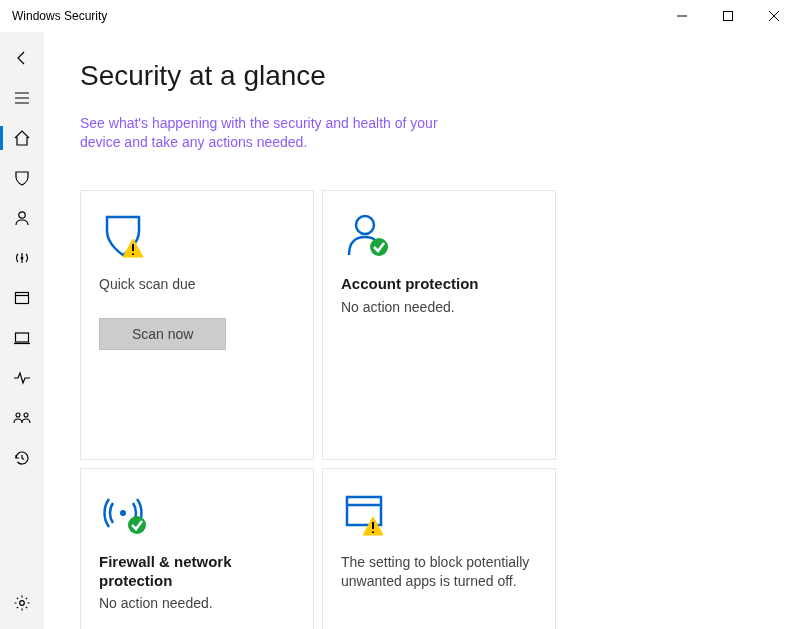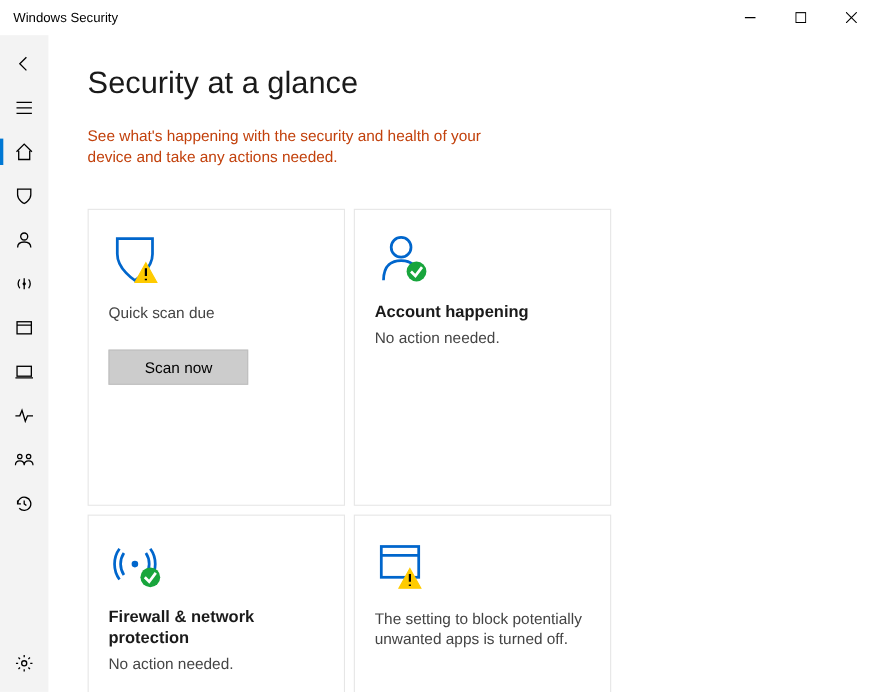--- a/index.html
+++ b/index.html
@@ -70,21 +70,21 @@
   padding: 28px 0 0 36px;
 }
 .page-title {
   font-size: 28px;
   font-weight: 400;
   color: #1a1a1a;
   margin-bottom: 22px;
 }
 .page-subtitle {
   font-size: 14px;
-  color: #c2410c;
+  color: #8b5cf6;
   max-width: 400px;
   line-height: 1.35;
   margin-bottom: 38px;
 }
 .cards {
   display: flex;
   flex-wrap: wrap;
   gap: 8px;
 }
 .card {
@@ -109,21 +109,21 @@
   font-size: 14px;
   color: #444;
   line-height: 1.35;
 }
 .card button {
   margin-top: 24px;
   padding: 7px 32px;
   font-size: 14px;
   background: #cccccc;
   border: 1px solid #bfbfbf;
-  color: #000000;
+  color: #404040;
   cursor: pointer;
 }
 svg { display: block; }
 </style>
 </head>
 <body>
 
 <div class="titlebar">
   <span>Windows Security</span>
   <div class="spacer"></div>
@@ -238,21 +238,21 @@
 
       <div class="card">
         <div class="icon-wrap">
           <svg width="54" height="54" viewBox="0 0 54 54">
             <circle cx="24" cy="14" r="9" fill="none" stroke="#0066cc" stroke-width="2.5"></circle>
             <path d="M8 44 C8 30 16 26 24 26 C32 26 40 30 40 44" fill="none" stroke="#0066cc" stroke-width="2.5"></path>
             <circle cx="38" cy="36" r="9" fill="#18a53c"></circle>
             <path d="M33 36 L37 40 L43 32" fill="none" stroke="#fff" stroke-width="2.5"></path>
           </svg>
         </div>
-        <div class="card-title">Account happening</div>
+        <div class="card-title">Account protection</div>
         <div class="card-sub">No action needed.</div>
       </div>
 
       <div class="card">
         <div class="icon-wrap">
           <svg width="54" height="54" viewBox="0 0 54 54">
             <path d="M10 10 C4 18 4 30 10 38 M14 14 C10 20 10 28 14 34" fill="none" stroke="#0066cc" stroke-width="2.5"></path>
             <path d="M38 10 C44 18 44 30 38 38 M34 14 C38 20 38 28 34 34" fill="none" stroke="#0066cc" stroke-width="2.5"></path>
             <circle cx="24" cy="24" r="3" fill="#0066cc"></circle>
             <circle cx="38" cy="36" r="9" fill="#18a53c"></circle>

